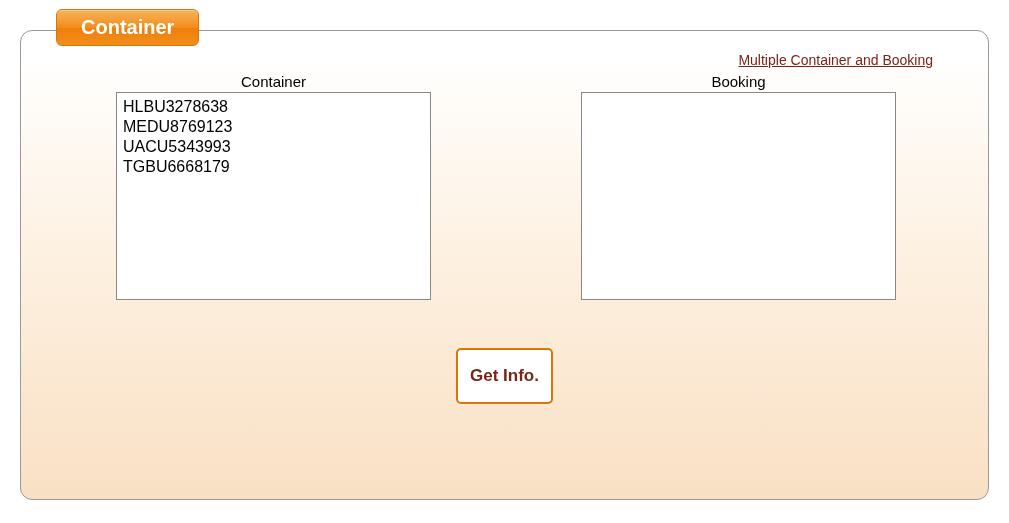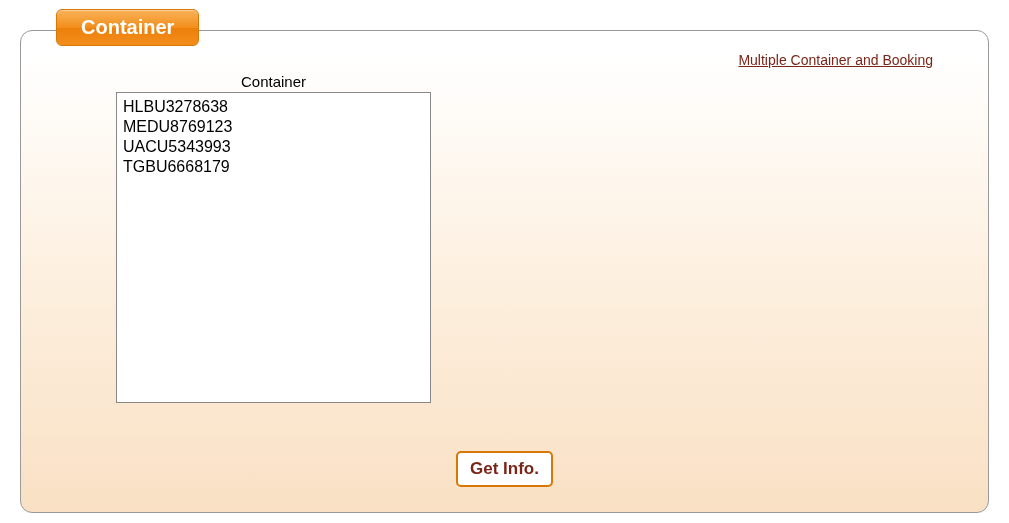--- a/index.html
+++ b/index.html
@@ -54,42 +54,42 @@
       flex-direction: column;
       align-items: center;
     }
     .field-label {
       font-size: 15px;
       color: #000;
       margin-bottom: 2px;
     }
     .field-textarea {
       width: 315px;
-      height: 311px;
+      height: 208px;
       border: 1px solid #888;
       background: #fff;
       font-family: Arial, sans-serif;
       font-size: 16px;
       padding: 4px 6px;
       resize: none;
       outline: none;
       line-height: 1.25;
     }
     .button-row {
       text-align: center;
       margin-top: 48px;
     }
     .get-info-btn {
       background: #fff;
       border: 2px solid #d97706;
       border-radius: 5px;
       color: #7a2518;
       font-weight: bold;
       font-size: 17px;
-      padding: 6px 12px;
+      padding: 16px 12px;
       cursor: pointer;
     }
   </style>
 </head>
 <body>
 
 <div class="panel">
   <div class="panel-title">Container</div>
 
   <div class="top-link-row">
@@ -97,18 +97,22 @@
   </div>
 
   <div class="fields-row">
     <div class="field-group">
       <div class="field-label">Container</div>
       <textarea class="field-textarea" style="">HLBU3278638
 MEDU8769123
 UACU5343993
 TGBU6668179</textarea>
     </div>
+    <div class="field-group">
+      <div class="field-label">Booking</div>
+      <textarea class="field-textarea" style=""></textarea>
+    </div>
   </div>
 
   <div class="button-row">
     <button class="get-info-btn">Get Info.</button>
   </div>
 </div>
 
 </body></html>

